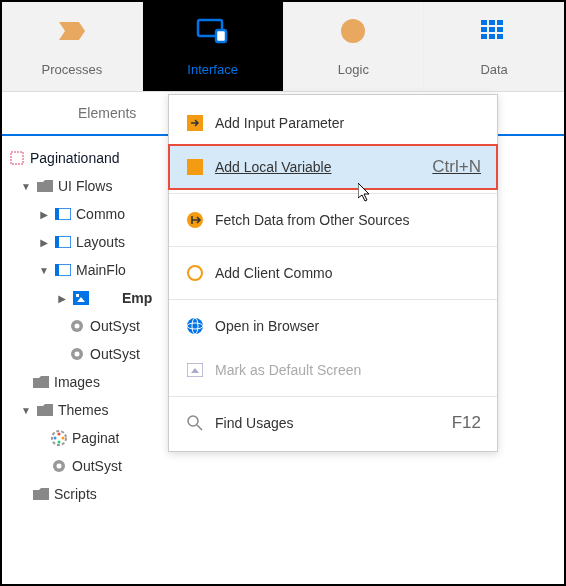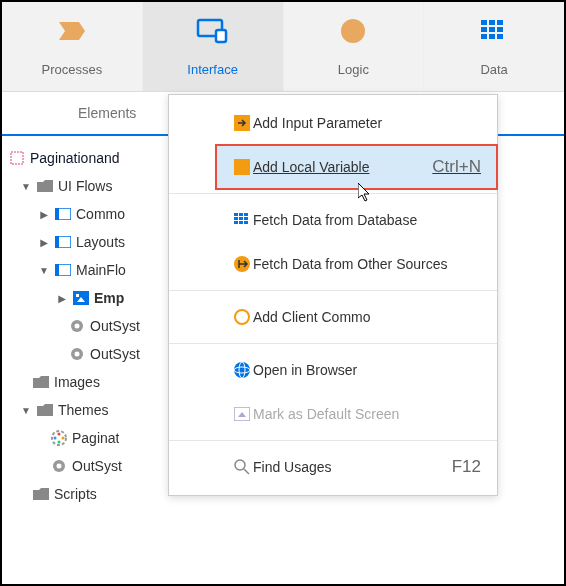--- a/index.html
+++ b/index.html
@@ -24,21 +24,21 @@
       flex-direction: column;
       align-items: center;
       justify-content: center;
       gap: 16px;
       cursor: pointer;
       color: #666;
       border-right: 1px solid #eee;
     }
     .tab:last-child { border-right: none; }
     .tab.active {
-      background: #e5e5e5;
+      background: #000000;
       color: #0073e6;
       border-bottom: none;
     }
     .tab:not(.active) { background: #f2f2f2; }
     .tab-icon { height: 30px; display: flex; align-items: center; }
     .tab-label { font-size: 13px; }
     .subtabs {
       display: flex;
       height: 44px;
       border-bottom: 2px solid #0073e6;
@@ -60,41 +60,40 @@
     }
     .arrow {
       width: 12px;
       font-size: 10px;
       color: #666;
       text-align: center;
     }
     .indent { display: inline-block; }
     .tree-icon { width: 18px; display: inline-flex; justify-content: center; }
     .tree-label { overflow: hidden; text-overflow: ellipsis; max-width: 100px; }
-    .bold { font-weight: bold; }
+    .bold { font-weight: bold; margin-left: 28px; }
     .root-label { color: #0f172a; }
     .context-menu {
       position: absolute;
       left: 166px;
       top: 92px;
       width: 330px;
       background: #fff;
       border: 1px solid #ccc;
       box-shadow: 0 2px 8px rgba(0,0,0,.15);
       padding: 6px 0;
     }
     .menu-item {
       display: flex;
       align-items: center;
       height: 44px;
       padding: 0 16px;
-      gap: 1px;
+      gap: 10px;
       color: #333;
       cursor: pointer;
-      margin-left: 47px;
     }
     .menu-item.highlighted {
       background: #d6e9f8;
       outline: 2px solid #e74c3c;
       outline-offset: -1px;
       position: relative;
       text-decoration: underline;
     }
     .menu-item.disabled { color: #aaa; }
     .menu-icon { width: 20px; display: inline-flex; justify-content: center; align-items: center; }
@@ -311,36 +310,20 @@
         <svg width="16" height="16">
           <rect width="16" height="16" fill="#f39c12"></rect>
         </svg>
       </span>
     <span class="menu-label">Add Local Variable</span>
     <span class="menu-shortcut">Ctrl+N</span>
   </div>
   <div class="menu-sep"></div>
   <div class="menu-item">
     <span class="menu-icon">
-        <svg width="16" height="14">
-          <rect x="0" y="0" width="4" height="3" fill="#0073e6"></rect>
-          <rect x="5" y="0" width="4" height="3" fill="#0073e6"></rect>
-          <rect x="10" y="0" width="4" height="3" fill="#0073e6"></rect>
-          <rect x="0" y="4" width="4" height="3" fill="#0073e6"></rect>
-          <rect x="5" y="4" width="4" height="3" fill="#0073e6"></rect>
-          <rect x="10" y="4" width="4" height="3" fill="#0073e6"></rect>
-          <rect x="0" y="8" width="4" height="3" fill="#0073e6"></rect>
-          <rect x="5" y="8" width="4" height="3" fill="#0073e6"></rect>
-          <rect x="10" y="8" width="4" height="3" fill="#0073e6"></rect>
-        </svg>
-      </span>
-    <span class="menu-label">Fetch Data from Database</span>
-  </div>
-  <div class="menu-item">
-    <span class="menu-icon">
         <svg width="18" height="18">
           <circle cx="9" cy="9" r="8" fill="#f39c12"></circle>
           <path d="M6 5 L6 13 M6 9 L13 9 M11 6 L14 9 L11 12" stroke="#333" stroke-width="1.5" fill="none"></path>
         </svg>
       </span>
     <span class="menu-label">Fetch Data from Other Sources</span>
   </div>
   <div class="menu-sep"></div>
   <div class="menu-item">
     <span class="menu-icon">

